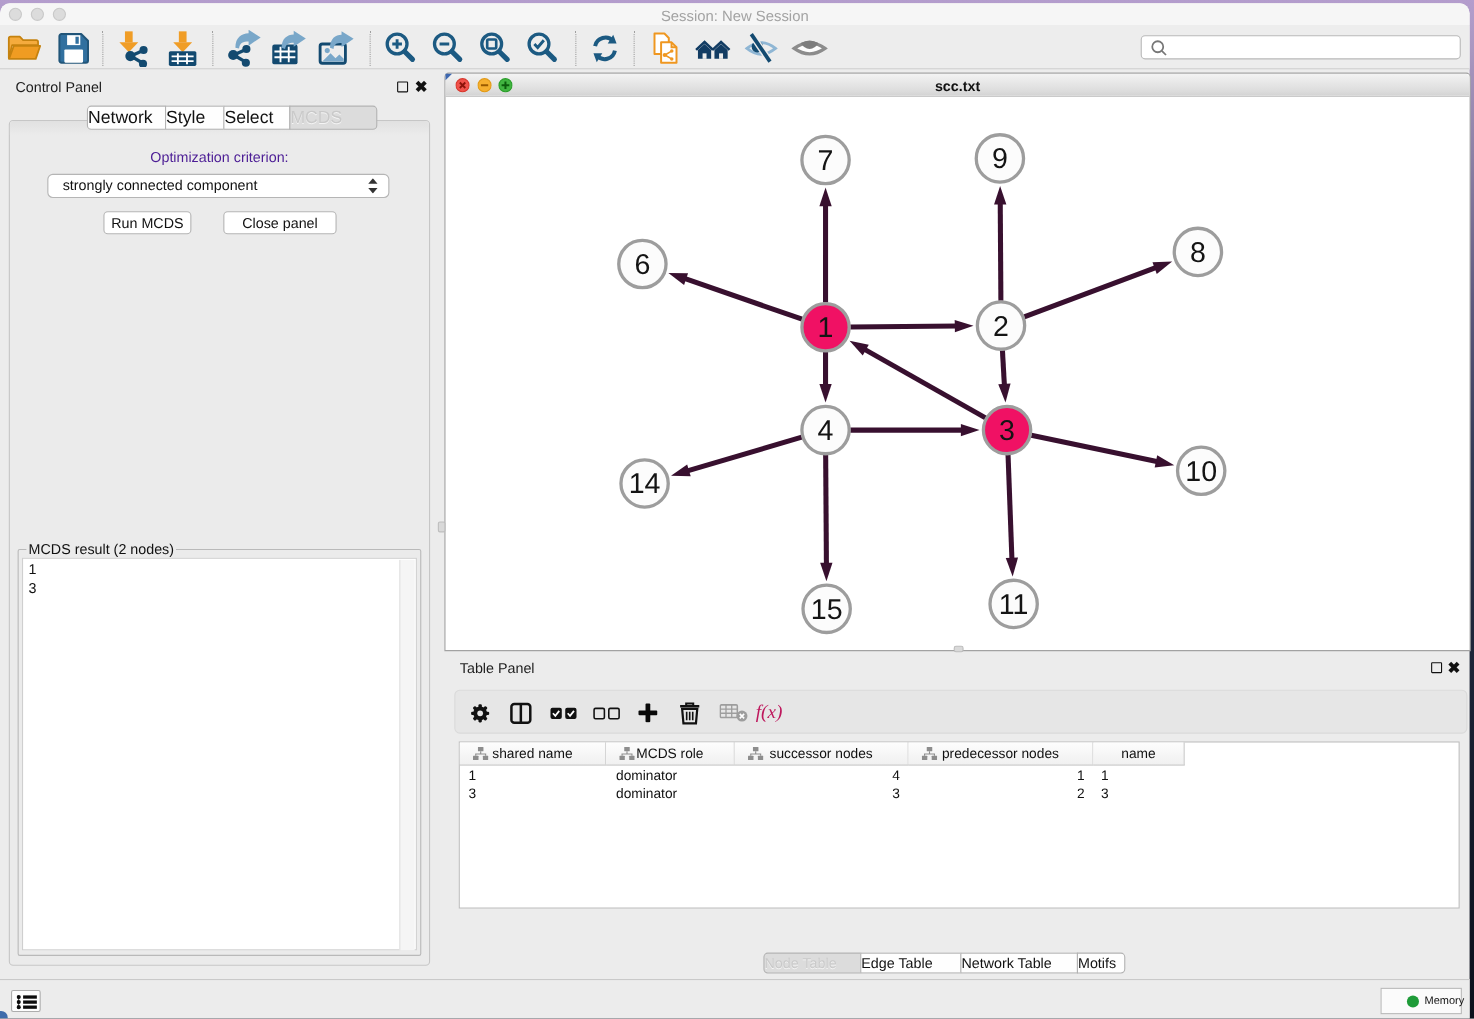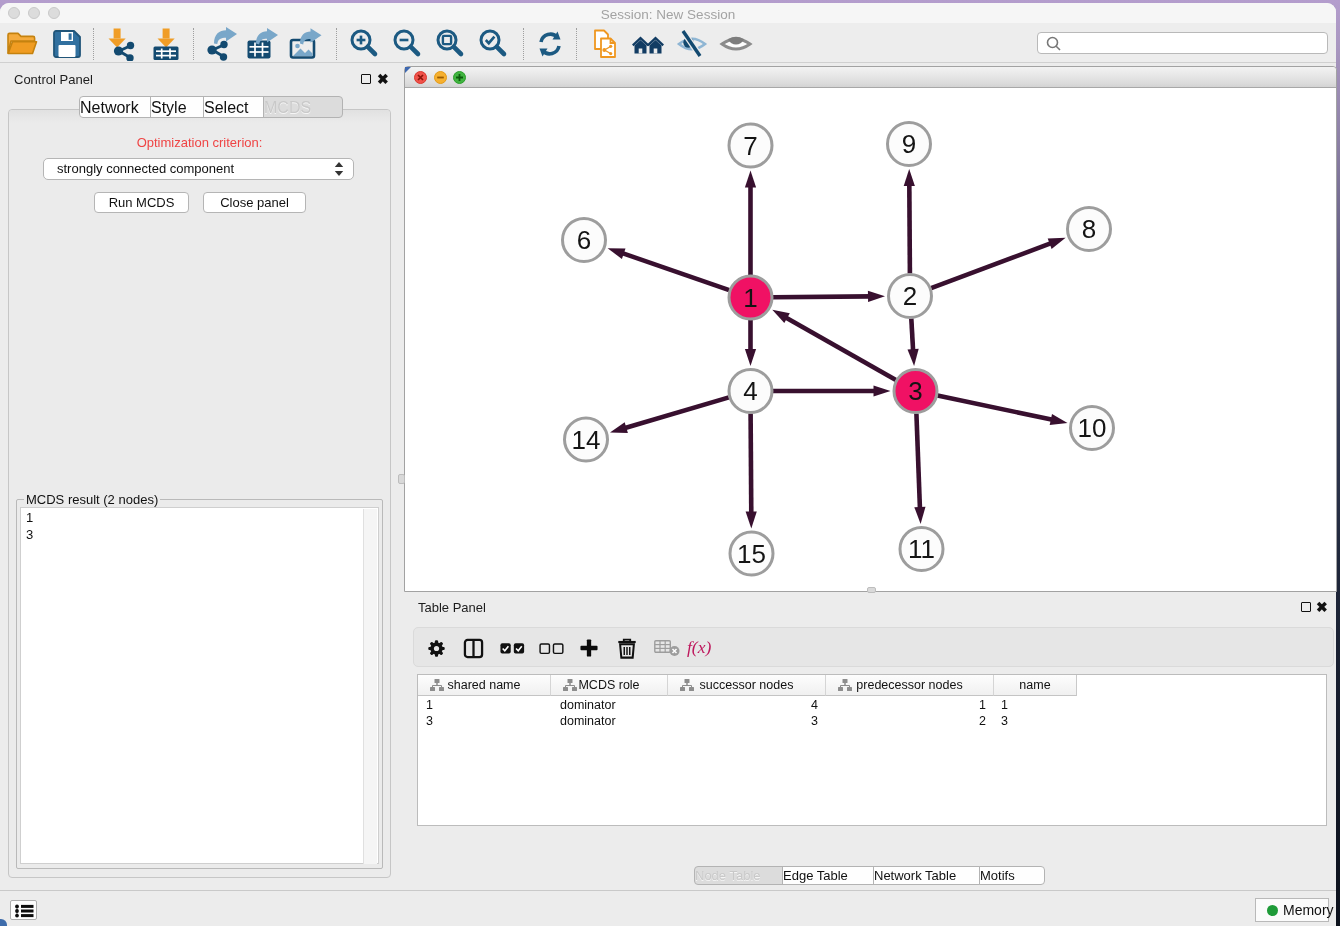--- a/index.html
+++ b/index.html
@@ -27,21 +27,21 @@
   .hdr-float { position:absolute; width:10px; height:10px; border:1.5px solid #111; border-radius:1px; background:transparent; }
   .hdr-x { position:absolute; font-size:14px; font-weight:bold; color:#111; }
   .tabpane { position:absolute; left:8px; top:109px; width:383px; height:769px;
              background:#ebebeb; border:1px solid #c6c6c6; border-radius:4px; }
   .tabseg { position:absolute; top:0; height:22px; background:#fefefe;
             border:1px solid #b3b3b3; color:#111; line-height:21px; }
   .tabseg.bt { height:19px; line-height:18px; }
   .tabseg.dis { background:#dcdcdc; color:#c9c9c9; text-shadow:0 1px 0 #f5f5f5; }
   .tabpane::before { content:""; position:absolute; top:0; left:0; right:0; height:13px; background:linear-gradient(#e1e1e1,#ebebeb); border-radius:4px 4px 0 0; }
   .opt-label { position:absolute; left:0; top:135px; width:399px; text-align:center;
-               font-size:13px; color:#ef4444; }
+               font-size:13px; color:#4c1d95; }
   .dropdown { position:absolute; left:43px; top:158px; width:311px; height:22px;
               background:#fff; border:1px solid #b5b5b5; border-radius:5px;
               font-size:13px; line-height:20px; padding-left:13px; color:#111; }
   .btn { position:absolute; height:21px; background:#fff; border:1px solid #b5b5b5;
          border-radius:4px; font-size:13px; text-align:center; line-height:19px; color:#111; }
   .fieldset { position:absolute; left:16px; top:499px; width:367px; height:370px;
               border:1px solid #b9b9b9; border-radius:2px; }
   .fieldset .legend { position:absolute; left:7px; top:-8px; background:#ebebeb;
                       font-size:13px; padding:0 2px; color:#111; }
   .resultbox { position:absolute; left:3px; top:7px; width:359px; height:357px;
@@ -66,22 +66,22 @@
            background:#fff; border:1px solid #bcbcbc; }
   .th { position:absolute; top:0; height:21px; background:linear-gradient(180deg,#fdfdfd,#f0f0f0);
         border-right:1px solid #d5d5d5; border-bottom:1px solid #c4c4c4;
         font-size:12.5px; color:#111; text-align:center; line-height:20px; }
   .cell { position:absolute; font-size:12.5px; color:#111; height:16px; line-height:16px; }
   .btabs { position:absolute; top:866px; height:20px; font-size:13px; }
   
   .statusbar { position:absolute; left:0; top:890px; width:1336px; height:36px;
                background:#ececec; border-top:1px solid #c9c9c9; }
   .membtn { position:absolute; left:1255px; top:7px; width:74px; height:24px;
-            background:#fbfbfb; border:1px solid #b9b9b9; font-size:14px; color:#111;
-            display:flex; align-items:center; white-space:nowrap; }
+            background:#fbfbfb; border:1px solid #b9b9b9; font-size:10px; color:#111;
+            display:flex; align-items:center; white-space:nowrap;padding-left:12px; }
   .memdot { display:inline-block; width:11px; height:11px; border-radius:50%;
             background:#1e9b38; margin:0 5px 0 11px; flex:none; }
   .thic { position:absolute; left:12px; top:4px; width:14px; height:13px; }
   .listbtn { position:absolute; left:10px; top:9px; width:27px; height:20px;
              background:#fdfdfd; border:1px solid #adadad; border-radius:2px; }
 </style>
 </head>
 <body>
 <div class="window"></div>
 <div class="abs titlebar" style="left:0;top:3px;width:1336px;">
@@ -245,21 +245,21 @@
 <div class="tabseg" style="left:150px;top:96px;width:54px;">Style</div>
 <div class="tabseg" style="left:203px;top:96px;width:61px;">Select</div>
 <div class="tabseg dis" style="left:263px;top:96px;width:80px;border-radius:0 4px 4px 0;">MCDS</div>
 <div class="opt-label">Optimization criterion:</div>
 <div class="dropdown">strongly connected component
   <svg width="10" height="14" style="position:absolute;right:9px;top:3px" viewBox="0 0 10 14">
     <polygon points="5,0 9.2,5 0.8,5" fill="#333"></polygon>
     <polygon points="5,14 9.2,9 0.8,9" fill="#333"></polygon>
   </svg>
 </div>
-<div class="btn" style="left:94px;top:192px;width:95px;">Run MCDS</div>
+<div class="btn" style="left:94px;top:192px;width:80px;">Run MCDS</div>
 <div class="btn" style="left:203px;top:192px;width:103px;">Close panel</div>
 <div class="fieldset">
   <div class="legend">MCDS result (2 nodes)</div>
   <div class="resultbox">
     <div class="txt">1<br>3</div>
     <div class="rb-scroll"></div>
   </div>
 </div>
 
 <div class="netwin">
@@ -270,20 +270,21 @@
       <path d="M4,4 l5,5 M9,4 l-5,5" stroke="#8c1309" stroke-width="1.7"></path>
     </svg>
     <svg class="mac" style="left:28.5px" width="13" height="13" viewBox="0 0 13 13">
       <circle cx="6.5" cy="6.5" r="6" fill="#f6b02f" stroke="#e29a17" stroke-width="1"></circle>
       <path d="M3.2,6.5 h6.6" stroke="#9a5b00" stroke-width="1.8"></path>
     </svg>
     <svg class="mac" style="left:48px" width="13" height="13" viewBox="0 0 13 13">
       <circle cx="6.5" cy="6.5" r="6" fill="#41b440" stroke="#2a9e2a" stroke-width="1"></circle>
       <path d="M6.5,3 v7 M3,6.5 h7" stroke="#0c5c0c" stroke-width="1.8"></path>
     </svg>
+    <div class="net-title">scc.txt</div>
   </div>
   <svg width="931" height="504" viewBox="0 0 931 504" style="position:absolute;left:0;top:21px;">
     <g stroke="#38102f" stroke-width="4.6">
       <line x1="345.5" y1="187.0" x2="345.5" y2="96.5"></line>
       <line x1="324.2" y1="202.2" x2="215.9" y2="164.7"></line>
       <line x1="368.0" y1="209.3" x2="466.0" y2="208.4"></line>
       <line x1="345.5" y1="232.0" x2="345.5" y2="264.0"></line>
       <line x1="504.9" y1="185.5" x2="504.3" y2="95.0"></line>
       <line x1="526.1" y1="200.1" x2="647.5" y2="154.7"></line>
       <line x1="506.3" y1="230.5" x2="508.2" y2="264.1"></line>
@@ -434,21 +435,21 @@
   <div class="cell" style="left:8px;top:38px;">3</div>
   <div class="cell" style="left:142px;top:38px;">dominator</div>
   <div class="cell" style="left:250px;top:38px;width:150px;text-align:right;">3</div>
   <div class="cell" style="left:408px;top:38px;width:160px;text-align:right;">2</div>
   <div class="cell" style="left:583px;top:38px;">3</div>
 </div>
 <div class="btabs" style="height:19px;">
   <div class="tabseg bt dis" style="left:694px;top:0;width:89px;border-radius:4px 0 0 4px;">Node Table</div>
   <div class="tabseg bt" style="left:782px;top:0;width:92px;">Edge Table</div>
   <div class="tabseg bt" style="left:873px;top:0;width:107px;">Network Table</div>
-  <div class="tabseg bt" style="left:979px;top:0;width:66px;border-radius:0 4px 4px 0;">Motifs</div>
+  <div class="tabseg bt" style="left:979px;top:0;width:44px;border-radius:0 4px 4px 0;">Motifs</div>
 </div>
 
 <div class="statusbar">
   <div class="listbtn">
     <svg width="19" height="14" viewBox="0 0 19 14" style="position:absolute;left:4px;top:2.5px">
       <g fill="#0c0c0c">
         <circle cx="2" cy="2.4" r="1.9"></circle>
           <rect x="6" y="0.9" width="12.5" height="3"></rect>
         <circle cx="2" cy="7" r="1.9"></circle>
           <rect x="6" y="5.5" width="12.5" height="3"></rect>

